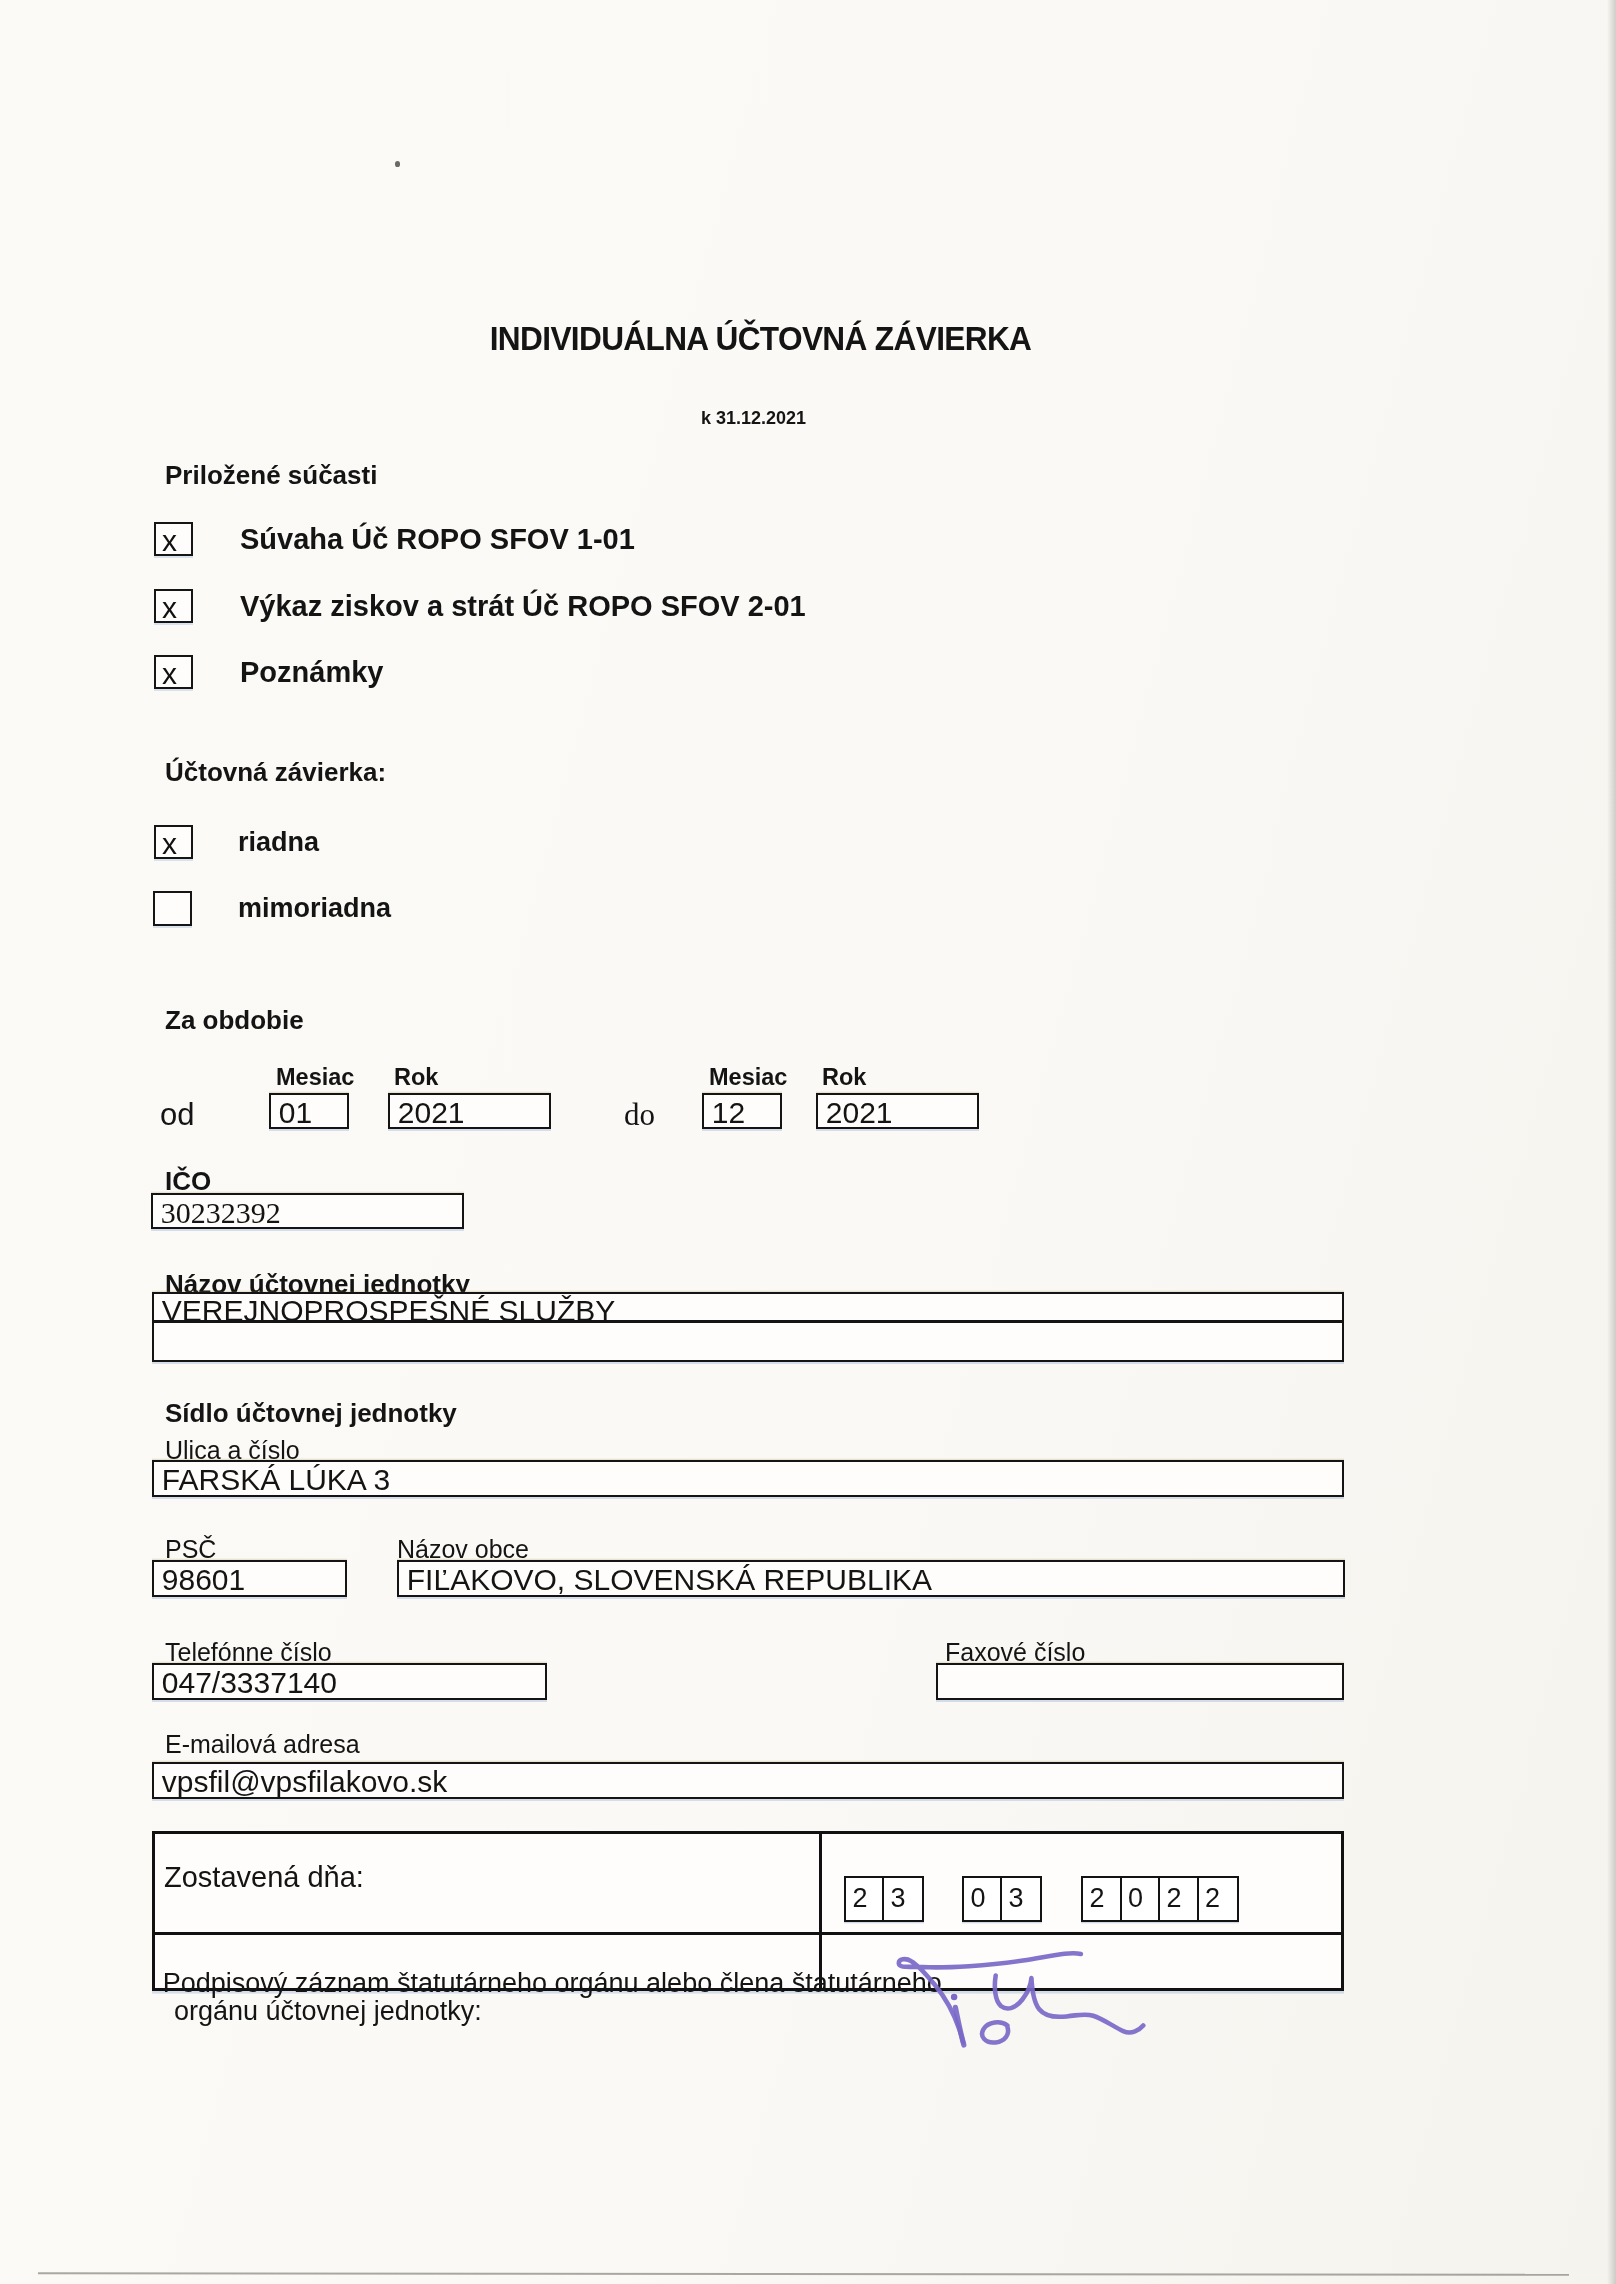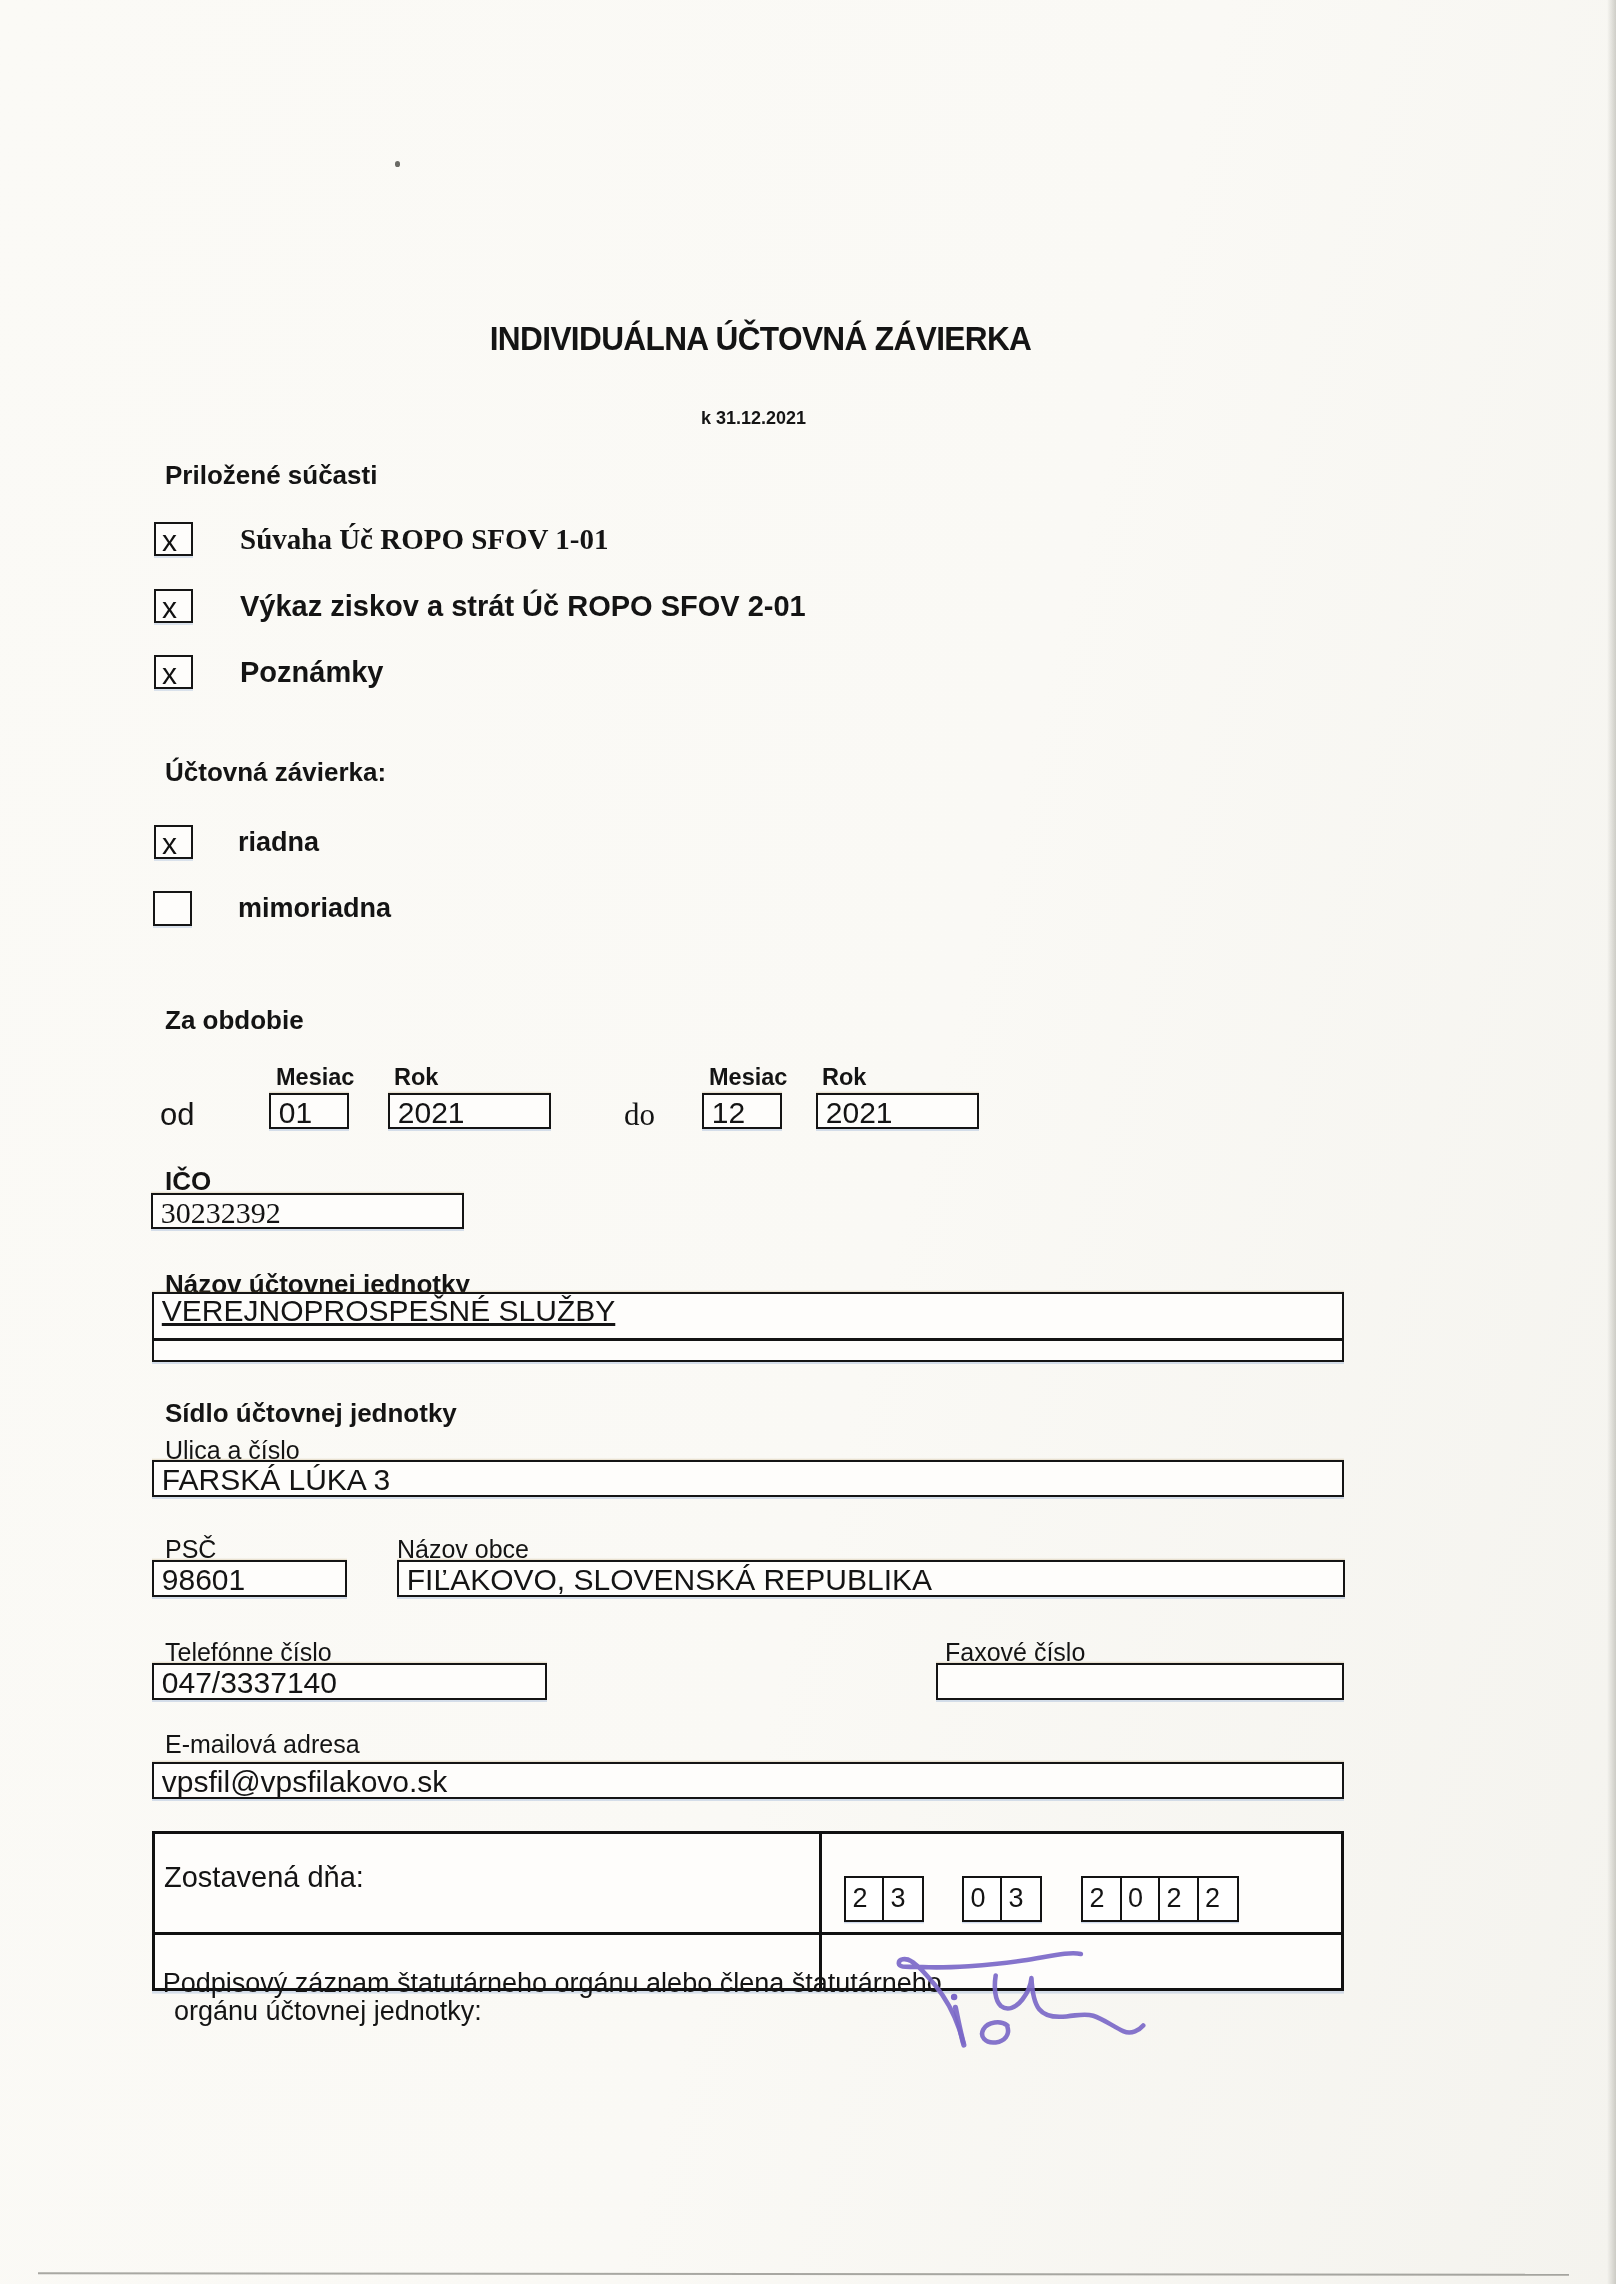--- a/index.html
+++ b/index.html
@@ -50,21 +50,21 @@
   <div class="bottom-line"></div>
 
   <div class="abs ttl" style="left:0;top:319px;width:1521px;">INDIVIDUÁLNA ÚČTOVNÁ ZÁVIERKA</div>
   <div class="abs sub" style="left:0;top:408px;width:1507px;">k 31.12.2021</div>
 
   <div class="abs hb" style="left:165px;top:460px;">Priložené súčasti</div>
 
   <div class="abs cbx" style="left:154px;top:522px;width:39px;height:34px;">
     <span class="mk">x</span>
   </div>
-  <div class="abs cblabel" style="left:240px;top:522px;line-height:34px;font-family:Liberation Serif, serif;">Súvaha Úč ROPO SFOV 1-01</div>
+  <div class="abs cblabel" style="left:240px;top:522px;line-height:34px;">Súvaha Úč ROPO SFOV 1-01</div>
 
   <div class="abs cbx" style="left:154px;top:589px;width:39px;height:34px;">
     <span class="mk">x</span>
   </div>
   <div class="abs cblabel" style="left:240px;top:589px;line-height:34px;">Výkaz ziskov a strát Úč ROPO SFOV 2-01</div>
 
   <div class="abs cbx" style="left:154px;top:655px;width:39px;height:34px;">
     <span class="mk">x</span>
   </div>
   <div class="abs cblabel" style="left:240px;top:655px;line-height:34px;">Poznámky</div>
@@ -93,21 +93,21 @@
   <div class="abs hb36" style="left:709px;top:1064px;">Mesiac</div>
   <div class="abs hb36" style="left:822px;top:1064px;">Rok</div>
   <div class="abs fbox val" style="left:702px;top:1093px;width:80px;height:36px;">12</div>
   <div class="abs fbox val" style="left:816px;top:1093px;width:163px;height:36px;">2021</div>
 
   <div class="abs hb" style="left:165px;top:1166px;">IČO</div>
   <div class="abs fbox val" style="left:151px;top:1193px;width:313px;height:36px;font-family:Liberation Serif, serif;">30232392</div>
 
   <div class="abs hb" style="left:165px;top:1269px;">Názov účtovnej jednotky</div>
   <div class="abs fbox" style="left:152px;top:1292px;width:1192px;height:70px;">
-    <div class="val" style="height:44px;line-height:34px;text-decoration:underline;">VEREJNOPROSPEŠNÉ SLUŽBY</div>
+    <div class="val" style="height:26px;line-height:34px;">VEREJNOPROSPEŠNÉ SLUŽBY</div>
     <div style="height:2.6px;background:#141414;"></div>
     <div class="val" style="height:29px;line-height:29px;"></div>
   </div>
 
   <div class="abs hb" style="left:165px;top:1398px;">Sídlo účtovnej jednotky</div>
 
   <div class="abs lr" style="left:165px;top:1436px;">Ulica a číslo</div>
   <div class="abs fbox val" style="left:152px;top:1460px;width:1192px;height:37px;">FARSKÁ LÚKA 3</div>
 
   <div class="abs lr" style="left:165px;top:1535px;">PSČ</div>

